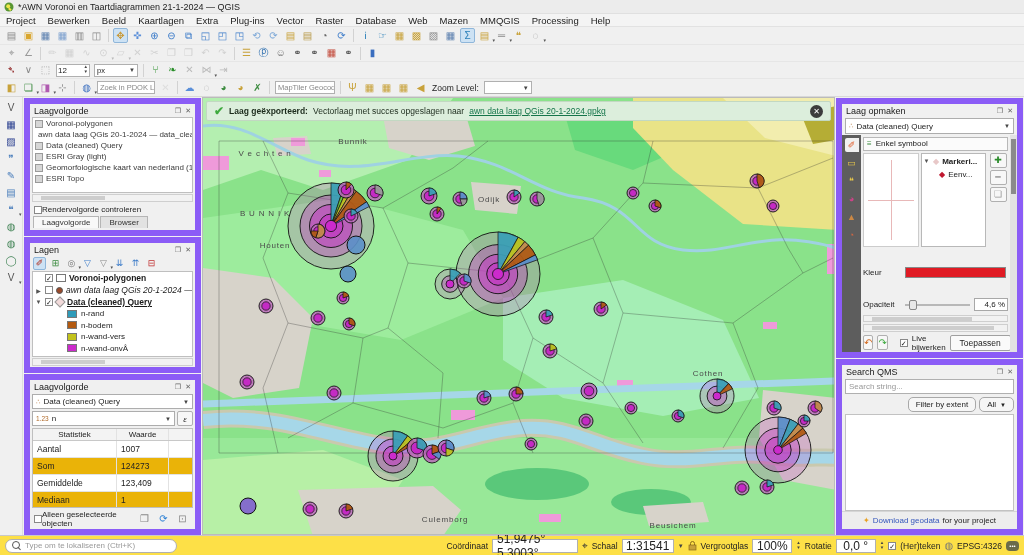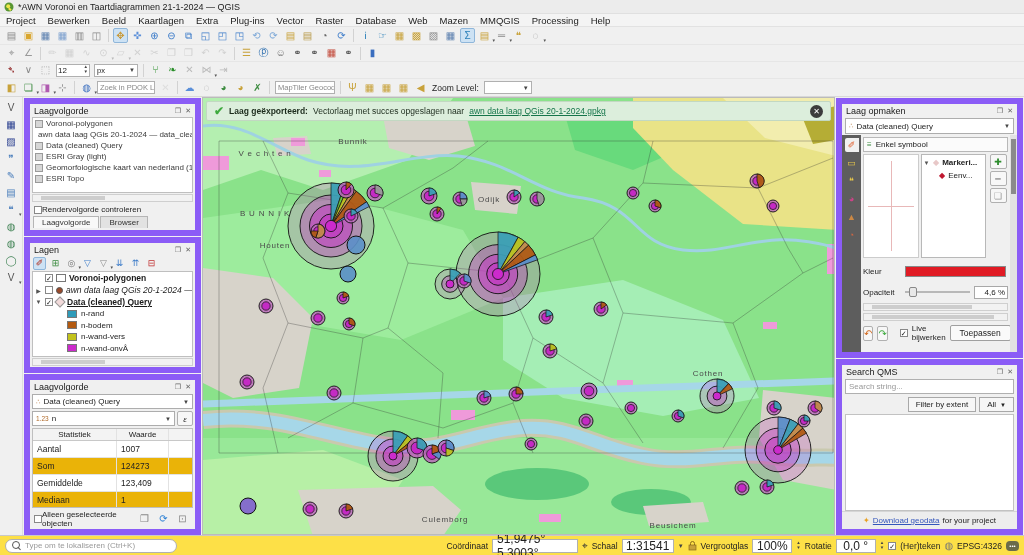--- a/index.html
+++ b/index.html
@@ -71,35 +71,35 @@
 .preview{width:56px;background:#fff;border:1px solid #ccc;position:relative}
 .preview:before,.preview:after{content:"";position:absolute;background:#e8b8b8}
 .preview:before{left:50%;top:6px;bottom:6px;width:1px}
 .preview:after{top:50%;left:4px;right:4px;height:1px}
 .symtree{flex:1;background:#fff;border:1px solid #b8b8b8;font-size:8px;padding:1px}
 .symrow{display:flex;align-items:center;gap:3px;height:13px}
 .dmd{color:#c01830;font-size:8px}
 .dmd.pale{color:#e8c8c8}
 .sbtns{width:20px;display:flex;flex-direction:column;gap:2px;align-items:center}
 .sbtn{width:17px;height:15px;border:1px solid #b0b0b0;background:#f7f7f7;border-radius:2px;font-size:9px;display:flex;align-items:center;justify-content:center}
-.prow{display:flex;align-items:center;gap:4px;height:16px;font-size:8px;margin-top:5px}
+.prow{display:flex;align-items:center;gap:4px;height:16px;font-size:8px;margin-top:18px}
 .kleurbar{flex:1;height:11px;background:#e01b24;border:1px solid #888;margin-right:2px}
 .slider{flex:1;height:10px;position:relative}
 .slider .track{position:absolute;left:0;right:0;top:4px;height:2px;background:#b8b8b8}
 .slider .thumb{position:absolute;left:4px;top:0;width:8px;height:10px;background:#e8e8e8;border:1px solid #888;border-radius:2px}
 .valbox{width:34px;height:13px;border:1px solid #a8a8a8;background:#fff;font-size:8px;display:flex;align-items:center;justify-content:flex-end;padding:0 2px}
 .lops-bottom{display:flex;align-items:center;gap:4px;height:20px;margin-top:2px;font-size:8px}
 .rbtn{width:18px;height:15px;border:1px solid #b0b0b0;background:#f7f7f7;border-radius:2px;font-size:10px;display:flex;align-items:center;justify-content:center}
 .applybtn{margin-left:auto;border:1px solid #a0a0a0;background:#fafafa;font-size:8.5px;padding:2px 9px;border-radius:2px}
 .qms-input{height:15px;margin:1px 3px;border:1px solid #b0b0b0;background:#fff;font-size:8px;color:#999;display:flex;align-items:center;padding:0 3px}
 .qms-btnrow{display:flex;justify-content:flex-end;gap:3px;padding:2px 3px;font-size:8px}
-.qbtn{border:1px solid #a8a8a8;background:#f6f6f6;padding:2px 7px;border-radius:0;display:flex;gap:4px;align-items:center}
+.qbtn{border:1px solid #a8a8a8;background:#f6f6f6;padding:2px 7px;border-radius:5px;display:flex;gap:4px;align-items:center}
 .qms-results{flex:1;background:#fff;border:1px solid #c2c2c2;margin:0 3px}
 .qms-note{height:18px;background:#ededed;border-top:1px solid #d5d5d5;display:flex;align-items:center;justify-content:center;gap:3px;font-size:8px}
-.qms-note .link{color:#3355bb;text-decoration:underline}
+.qms-note .link{color:#3355bb;}
 #statusbar{height:20px;background:#fde047;border-top:1px solid #c8c8c8;display:flex;align-items:center;font-size:8.5px;gap:4px;padding:0 5px}
 .locator{width:172px;height:14px;border:1px solid #b0b0b0;border-radius:7px;background:#fff;display:flex;align-items:center;gap:4px;padding:0 6px;color:#999;font-size:8px}
 .sbox{height:14px;border:1px solid #b0b0b0;background:#fff;display:flex;align-items:center;justify-content:center;font-size:12px;padding:0 4px}
 .sspin{display:flex;flex-direction:column;font-size:4.5px;line-height:1.05;color:#444}
 .slabel{color:#222;white-space:nowrap}
 .vsb{width:7px;background:#e2e2e2;position:relative;flex:none}
 .vsb .vt{position:absolute;top:4px;left:1px;width:5px;height:55px;background:#8a8a8a}
 .mag{width:9px;height:9px;position:relative;flex:none}
 .mag:before{content:"";position:absolute;width:6px;height:6px;border:1.4px solid #555;border-radius:50%;left:0;top:0}
 .mag:after{content:"";position:absolute;width:4px;height:1.4px;background:#555;transform:rotate(45deg);left:5px;top:7px}

